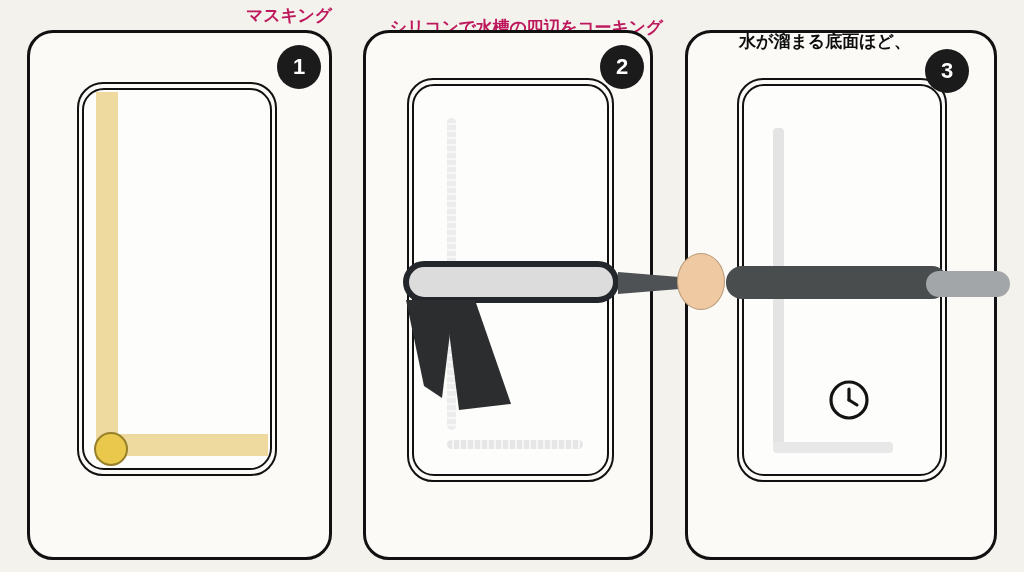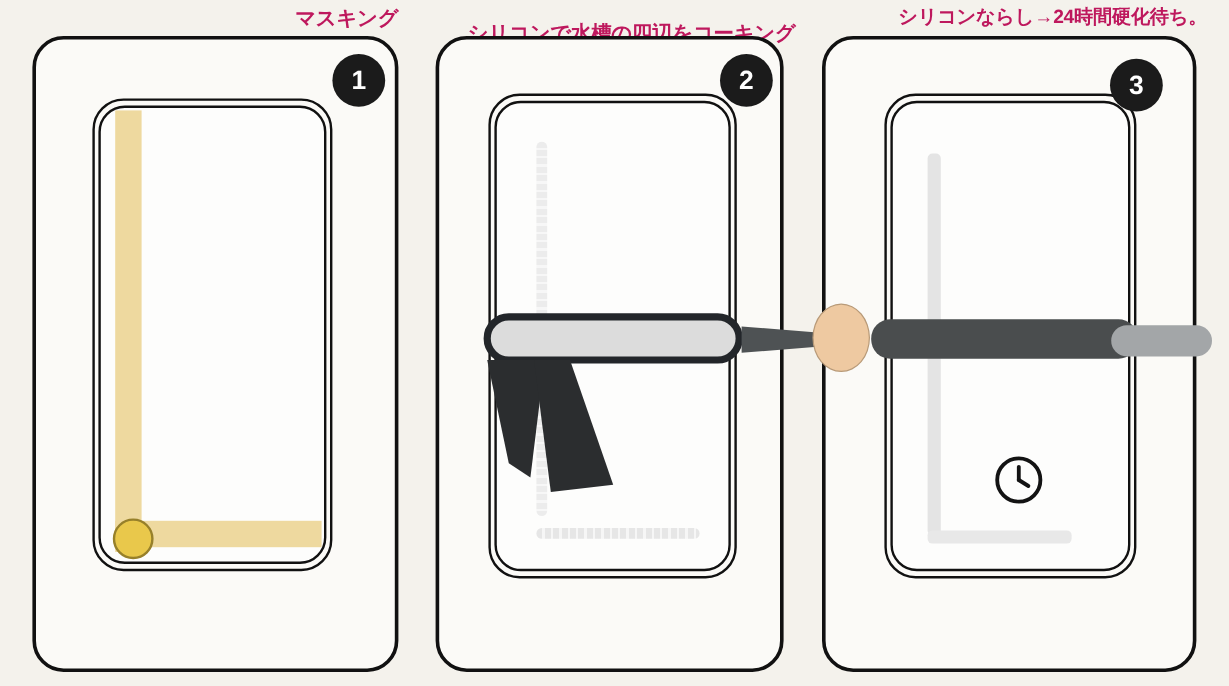--- a/index.html
+++ b/index.html
@@ -217,27 +217,27 @@
 
   svg { display: block; overflow: visible; }
 </style>
 </head>
 <body>
 
 <div id="stage">
 
   <div class="caption cap-1">マスキング</div>
   <div class="caption cap-2">シリコンで水槽の四辺をコーキング</div>
-  <div class="caption cap-3">シリコンならし→24時間硬化待ち。</div>
 
   <div class="panel panel-1"></div>
   <div class="panel panel-2"></div>
   <div class="panel panel-3"></div>
 
   <div class="inner-note">
+    <div>水が溜まる底面ほど、</div>
   </div>
 
   <div class="tank-outer t1-outer"></div>
   <div class="tank-inner t1-inner"></div>
 
   <div class="tank-outer t2-outer"></div>
   <div class="tank-inner t2-inner"></div>
 
   <div class="tank-outer t3-outer"></div>
   <div class="tank-inner t3-inner"></div>

